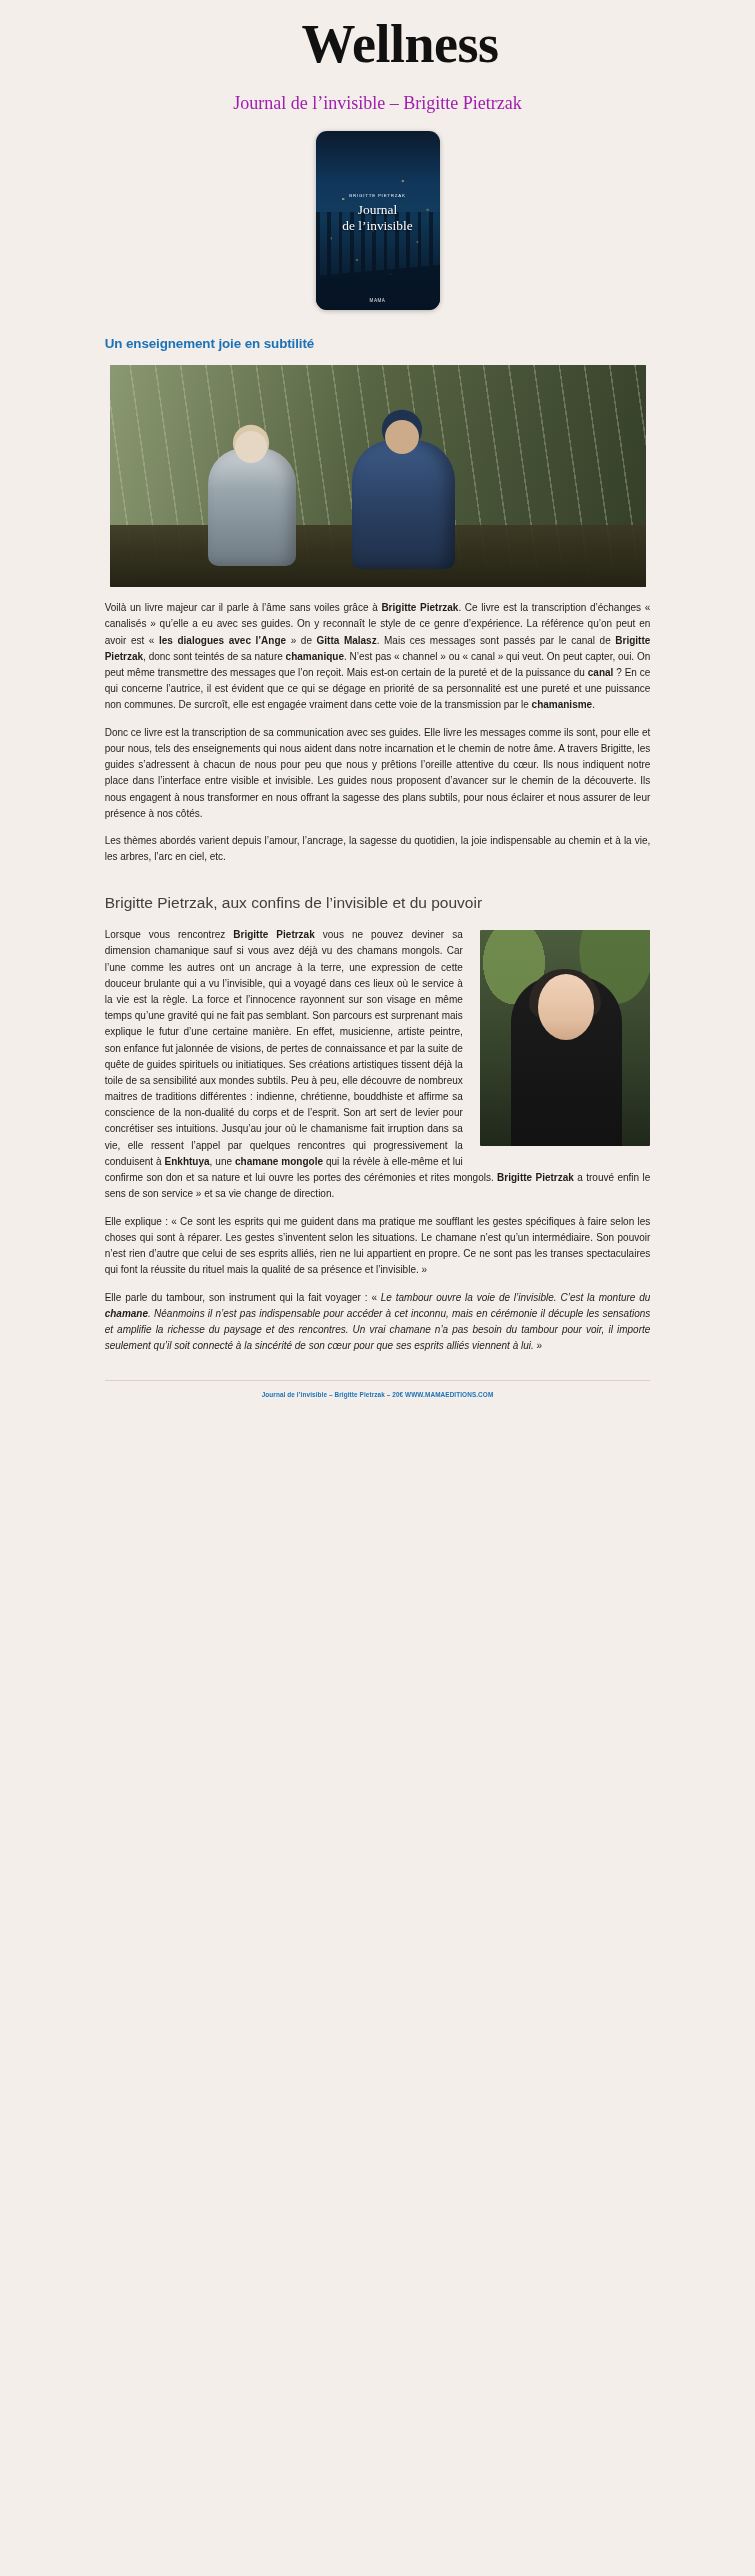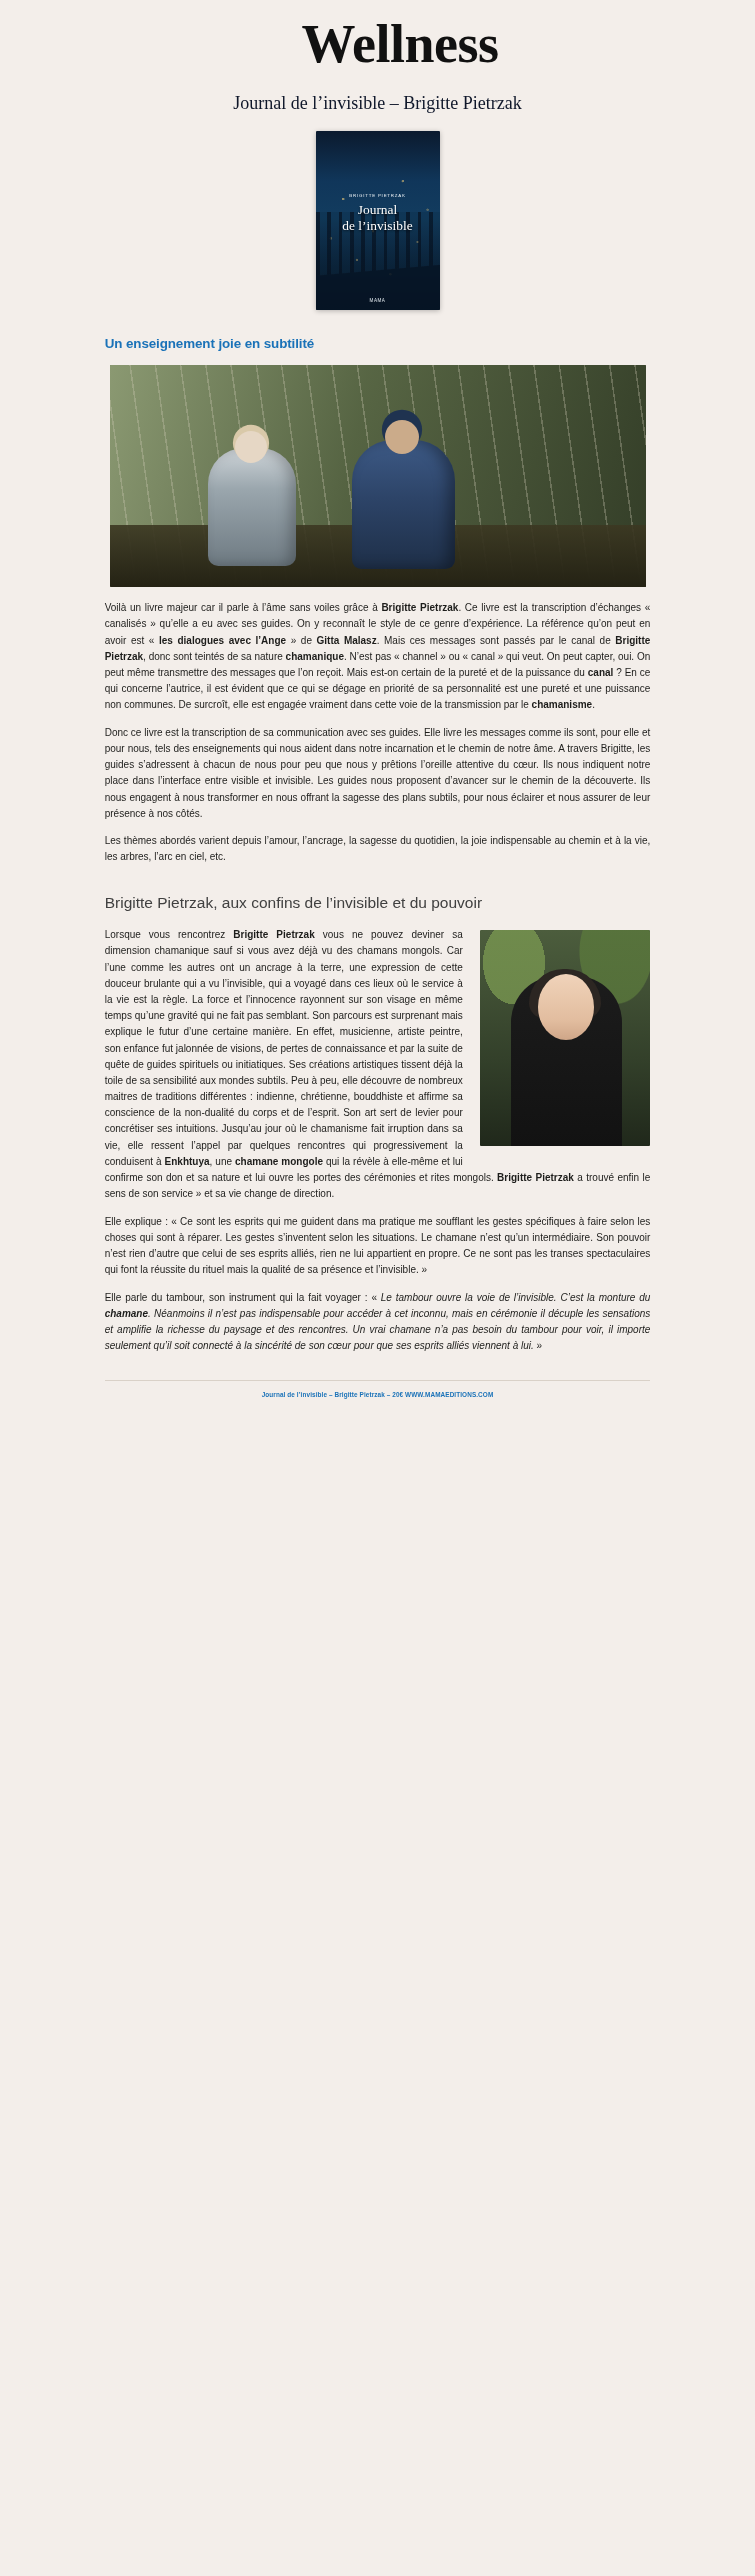--- a/index.html
+++ b/index.html
@@ -32,32 +32,32 @@
     color: #111;
   }
   .article-title {
     text-align: center;
     font-family: "Liberation Serif", serif;
     font-size: 18px;
     line-height: 1.35;
     font-weight: 400;
     margin: 18.5px auto 0;
     max-width: 464px;
-    color: #0f172a;
+    color: #a21caf;
   }
   .cover-wrap {
     text-align: center;
     margin-top: 16.5px;
   }
   .book-cover {
     width: 124px;
     height: 179px;
     display: inline-block;
     position: relative;
-    border-radius: 1px;
+    border-radius: 11px;
     overflow: hidden;
     box-shadow: 0 1px 5.2px rgba(0,0,0,0.25);
     background: linear-gradient(180deg, #0b1a2e 0%, #10365a 28%, #123c5f 48%, #0d2740 72%, #061421 100%);
   }
   .cover-forest {
     position: absolute;
     left: 0; right: 0; bottom: 0; top: 0;
     background:
       radial-gradient(circle at 22% 38%, rgba(255,214,120,0.55) 0 1px, transparent 1.5px),
       radial-gradient(circle at 70% 28%, rgba(255,214,120,0.5) 0 1px, transparent 1.5px),

